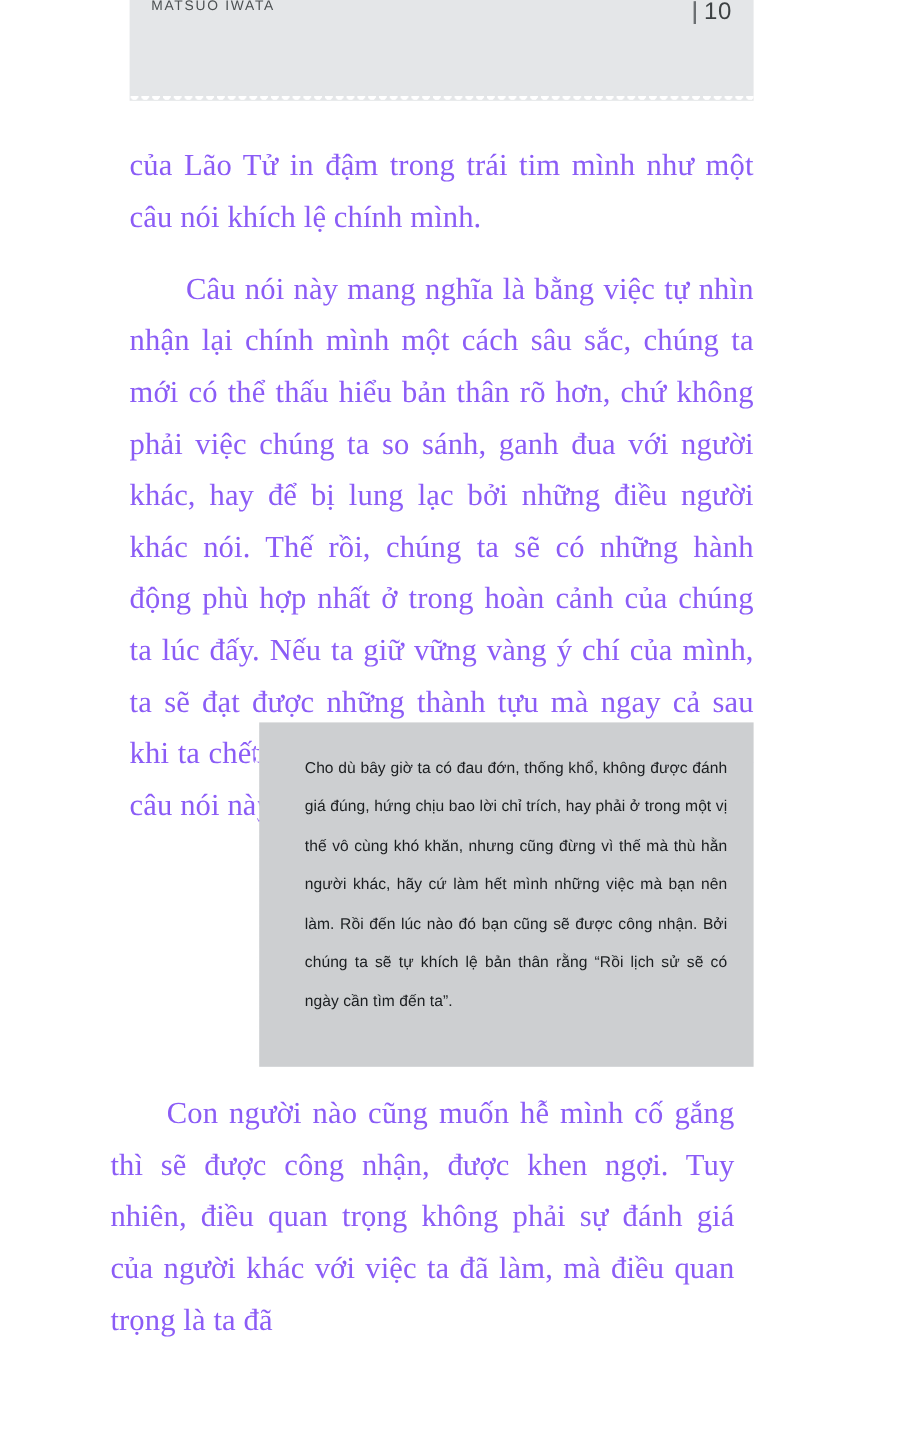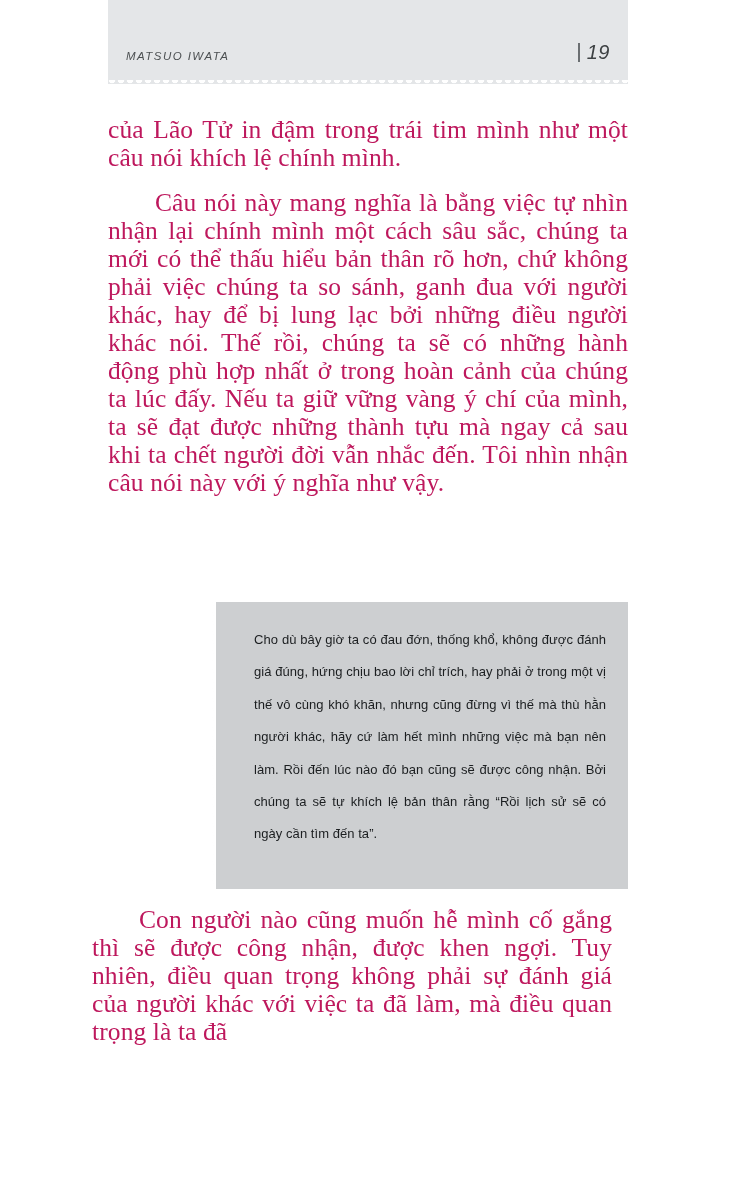--- a/index.html
+++ b/index.html
@@ -45,25 +45,24 @@
     background-size: 9px 8px;
     background-repeat: repeat-x;
     background-position: 0 0;
   }
   .header-inner {
     position: absolute;
     left: 0; top: 0;
     width: 100%;
     height: 74px;
     display: flex;
-    align-items: flex-end;
+    align-items: flex-start;
     justify-content: space-between;
     padding: 0 18px 12px 18px;
     box-sizing: border-box;
-    font-style: italic;
   }
   .header-author {
     font-family: "Liberation Sans", "DejaVu Sans", sans-serif;
     font-size: 11.5px;
     letter-spacing: 1.45px;
     color: #4c5052;
     line-height: 1;
     white-space: nowrap;
   }
   .header-pageno {
@@ -89,22 +88,22 @@
   
   .body-col {
     position: absolute;
     left: 108px;
     top: 116px;
     width: 520px;
   }
   p.para {
     margin: 0;
     font-size: 25.5px;
-    line-height: 28px;
-    color: #be185d;
+    line-height: 43px;
+    color: #8b5cf6;
     text-align: justify;
     text-justify: inter-word;
     letter-spacing: 0.1px;
   }
   p.para.indent {
     text-indent: 47px;
   }
   p.para + p.para {
     margin-top: 17px;
   }
@@ -160,21 +159,21 @@
 </head>
 <body>
 
 <div class="page">
 
   <div class="header-band">
     <div class="header-inner">
       <span class="header-author">MATSUO IWATA</span>
       <span class="header-pageno">
         <span class="header-rule"></span>
-        <span class="header-num">19</span>
+        <span class="header-num">10</span>
       </span>
     </div>
     <div class="perf-bottom"></div>
   </div>
 
   <div class="body-col">
     <p class="para">của Lão Tử in đậm trong trái tim mình như một câu nói khích lệ chính mình.</p>
     <p class="para indent">Câu nói này mang nghĩa là bằng việc tự nhìn nhận lại chính mình một cách sâu sắc, chúng ta mới có thể thấu hiểu bản thân rõ hơn, chứ không phải việc chúng ta so sánh, ganh đua với người khác, hay để bị lung lạc bởi những điều người khác nói. Thế rồi, chúng ta sẽ có những hành động phù hợp nhất ở trong hoàn cảnh của chúng ta lúc đấy. Nếu ta giữ vững vàng ý chí của mình, ta sẽ đạt được những thành tựu mà ngay cả sau khi ta chết người đời vẫn nhắc đến. Tôi nhìn nhận câu nói này với ý nghĩa như vậy.</p>
   </div>
 

